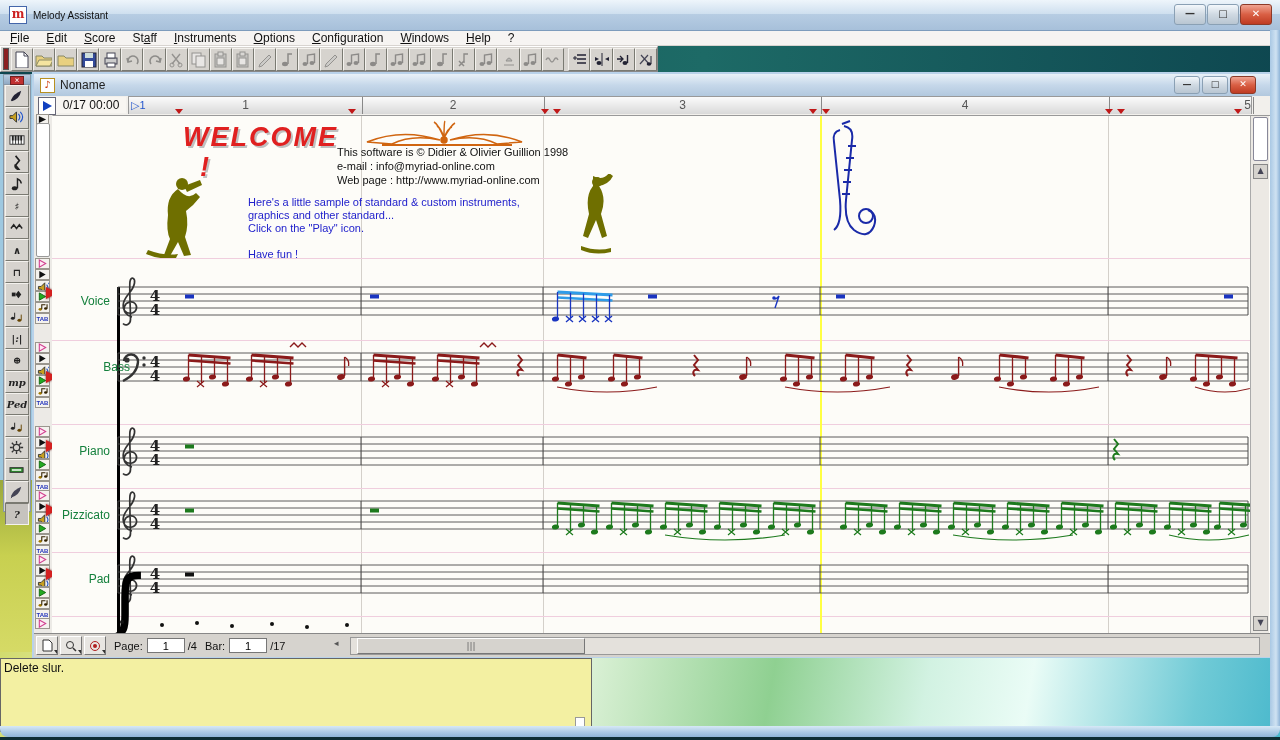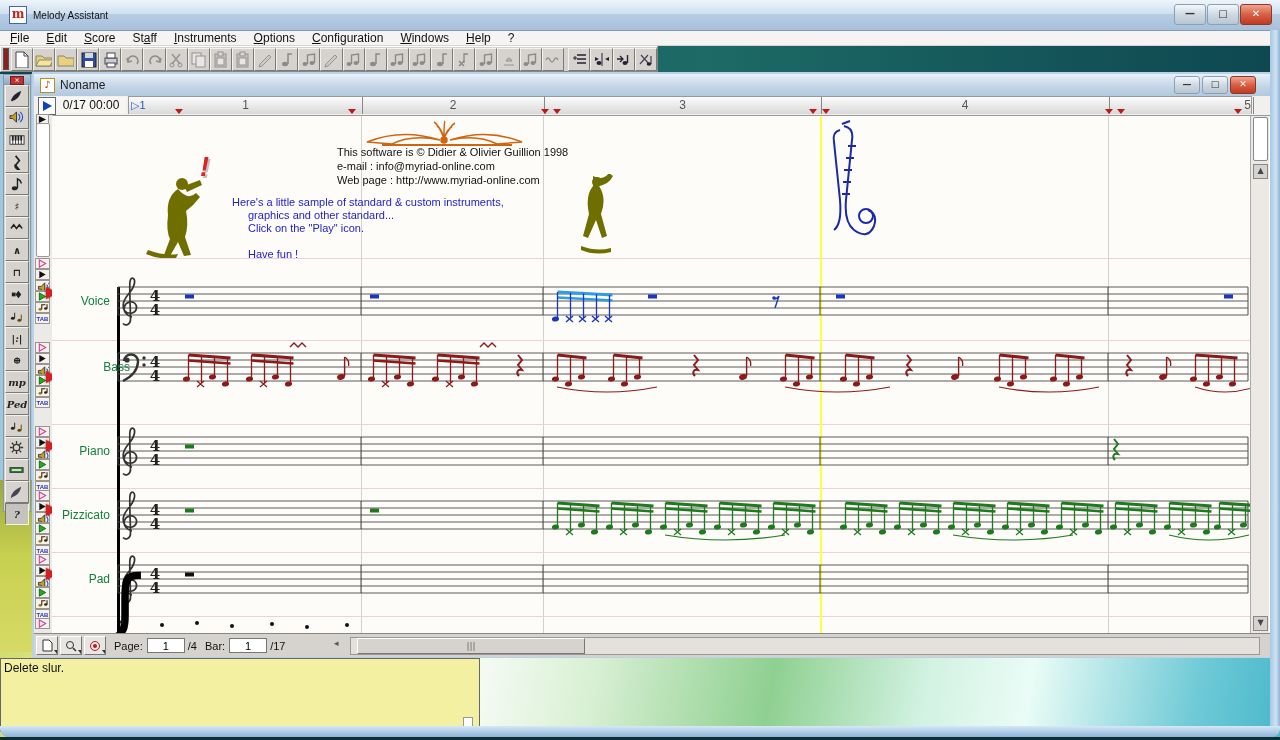--- a/index.html
+++ b/index.html
@@ -103,21 +103,21 @@
   .bbtn .dd{position:absolute;right:0;bottom:0;width:0;height:0;border-left:3px solid transparent;border-top:4px solid #333;}
   .bb-label{margin-left:8px;text-align:right;}
   .bb-input{width:36px;height:13px;margin-left:4px;border:1px solid #777;background:#fff;
     font:11px "Liberation Sans",sans-serif;text-align:center;padding:0;}
   .bb-total{margin-left:3px;}
   .hscroll{position:absolute;left:316px;top:3px;width:908px;height:16px;background:#e4e1dc;border:1px solid #999;}
   .hthumb{position:absolute;left:6px;top:0;width:226px;height:14px;background:#d6d3ce;border:1px solid #fff;
     border-right-color:#777;border-bottom-color:#777;text-align:center;font:9px/14px "DejaVu Sans",sans-serif;color:#666;}
   .harrow{position:absolute;left:0;top:2px;font:9px/14px "DejaVu Sans",sans-serif;color:#555;}
   
-  .help{left:0;top:658px;width:480px;height:74px;background:#f3f0a2;border:1px solid #666;box-sizing:border-box;}
+  .help{left:0;top:658px;width:592px;height:74px;background:#f3f0a2;border:1px solid #666;box-sizing:border-box;}
   .help-text{position:absolute;left:3px;top:2px;font:12px "Liberation Sans",sans-serif;color:#111;}
   .help-grip{position:absolute;right:6px;bottom:4px;width:8px;height:8px;background:#fff;border:1px solid #999;}
   .frame-right{left:1270px;top:30px;width:10px;height:700px;
     background:linear-gradient(to left,#8fb4d8,#cfe2f2 40%,#a9c8e4);}
   .frame-bottom{left:0;top:726px;width:1280px;height:11px;border-radius:0 0 8px 8px;
     background:linear-gradient(to bottom,#d6e8f6,#a9c8e4 60%,#8fb4d8);}
   .dark-edge{left:0;top:737px;width:1280px;height:3px;background:#0e2e34;}
 </style>
 </head>
 <body>
@@ -639,34 +639,35 @@
         <div class="pinkline" style="top: 142px;"></div>
         <div class="pinkline" style="top: 224px;"></div>
         <div class="pinkline" style="top: 308px;"></div>
         <div class="pinkline" style="top: 372px;"></div>
         <div class="pinkline" style="top: 436px;"></div>
         <div class="pinkline" style="top: 500px;"></div>
         <div class="cursor" style="left: 768px;"></div>
         <div class="sysline" style="left: 65px; top: 171px; height: 346px;"></div>
       </div>
 
+    <div class="welcome-h" style="left:131px;top:6px;">WELCOME</div>
     <div class="welcome-h" style="left:148px;top:36px;">!</div>
     <svg class="abs" style="left:310px;top:4px;" width="165" height="30" viewBox="0 0 165 30">
       <g stroke="#d06510" fill="none" stroke-width="1.5">
         <path d="M5,22 Q40,8 78,20 Q50,14 30,24 Z"></path>
           <path d="M160,22 Q125,8 88,20 Q115,14 135,24 Z"></path>
         <path d="M82,18 q-6,-14 -10,-16 M82,18 q0,-16 1,-17 M82,18 q7,-13 11,-15 M82,18 q-3,-10 -7,-12 M82,18 q4,-10 8,-11"></path>
         <circle cx="82" cy="20" r="3" fill="#d06510"></circle>
         <path d="M20,25 H150" stroke-width="2"></path>
       </g>
     </svg>
     <div class="w-black" style="left:285px;top:30px;">This software is © Didier &amp; Olivier Guillion 1998</div>
     <div class="w-black" style="left:285px;top:44px;">e-mail : info@myriad-online.com</div>
     <div class="w-black" style="left:285px;top:58px;">Web page : http://www.myriad-online.com</div>
-    <div class="w-blue" style="left:180px;top:80px;">Here's a little sample of standard &amp; custom instruments,</div>
+    <div class="w-blue" style="left:196px;top:80px;">Here's a little sample of standard &amp; custom instruments,</div>
     <div class="w-blue" style="left:196px;top:93px;">graphics and other standard...</div>
     <div class="w-blue" style="left:196px;top:106px;">Click on the "Play" icon.</div>
     <div class="w-blue" style="left:196px;top:132px;">Have fun !</div>
     <svg class="abs" style="left:86px;top:58px;" width="78" height="84" viewBox="0 0 78 84">
       <g fill="#6f6f00">
           <circle cx="44" cy="10" r="6"></circle>
           <path d="M40,15 q-12,8 -10,26 q-2,16 2,24 l-6,16 6,1 8,-14 6,14 7,-1 -6,-18 q4,-12 1,-26 q8,-6 14,-14 l-4,-4 q-8,8 -18,-4 Z"></path>
           <path d="M46,12 l16,-6 2,5 -15,7 Z"></path>
           <path d="M10,76 q16,6 30,4 l-2,4 q-16,2 -30,-4 Z"></path>
         </g>

